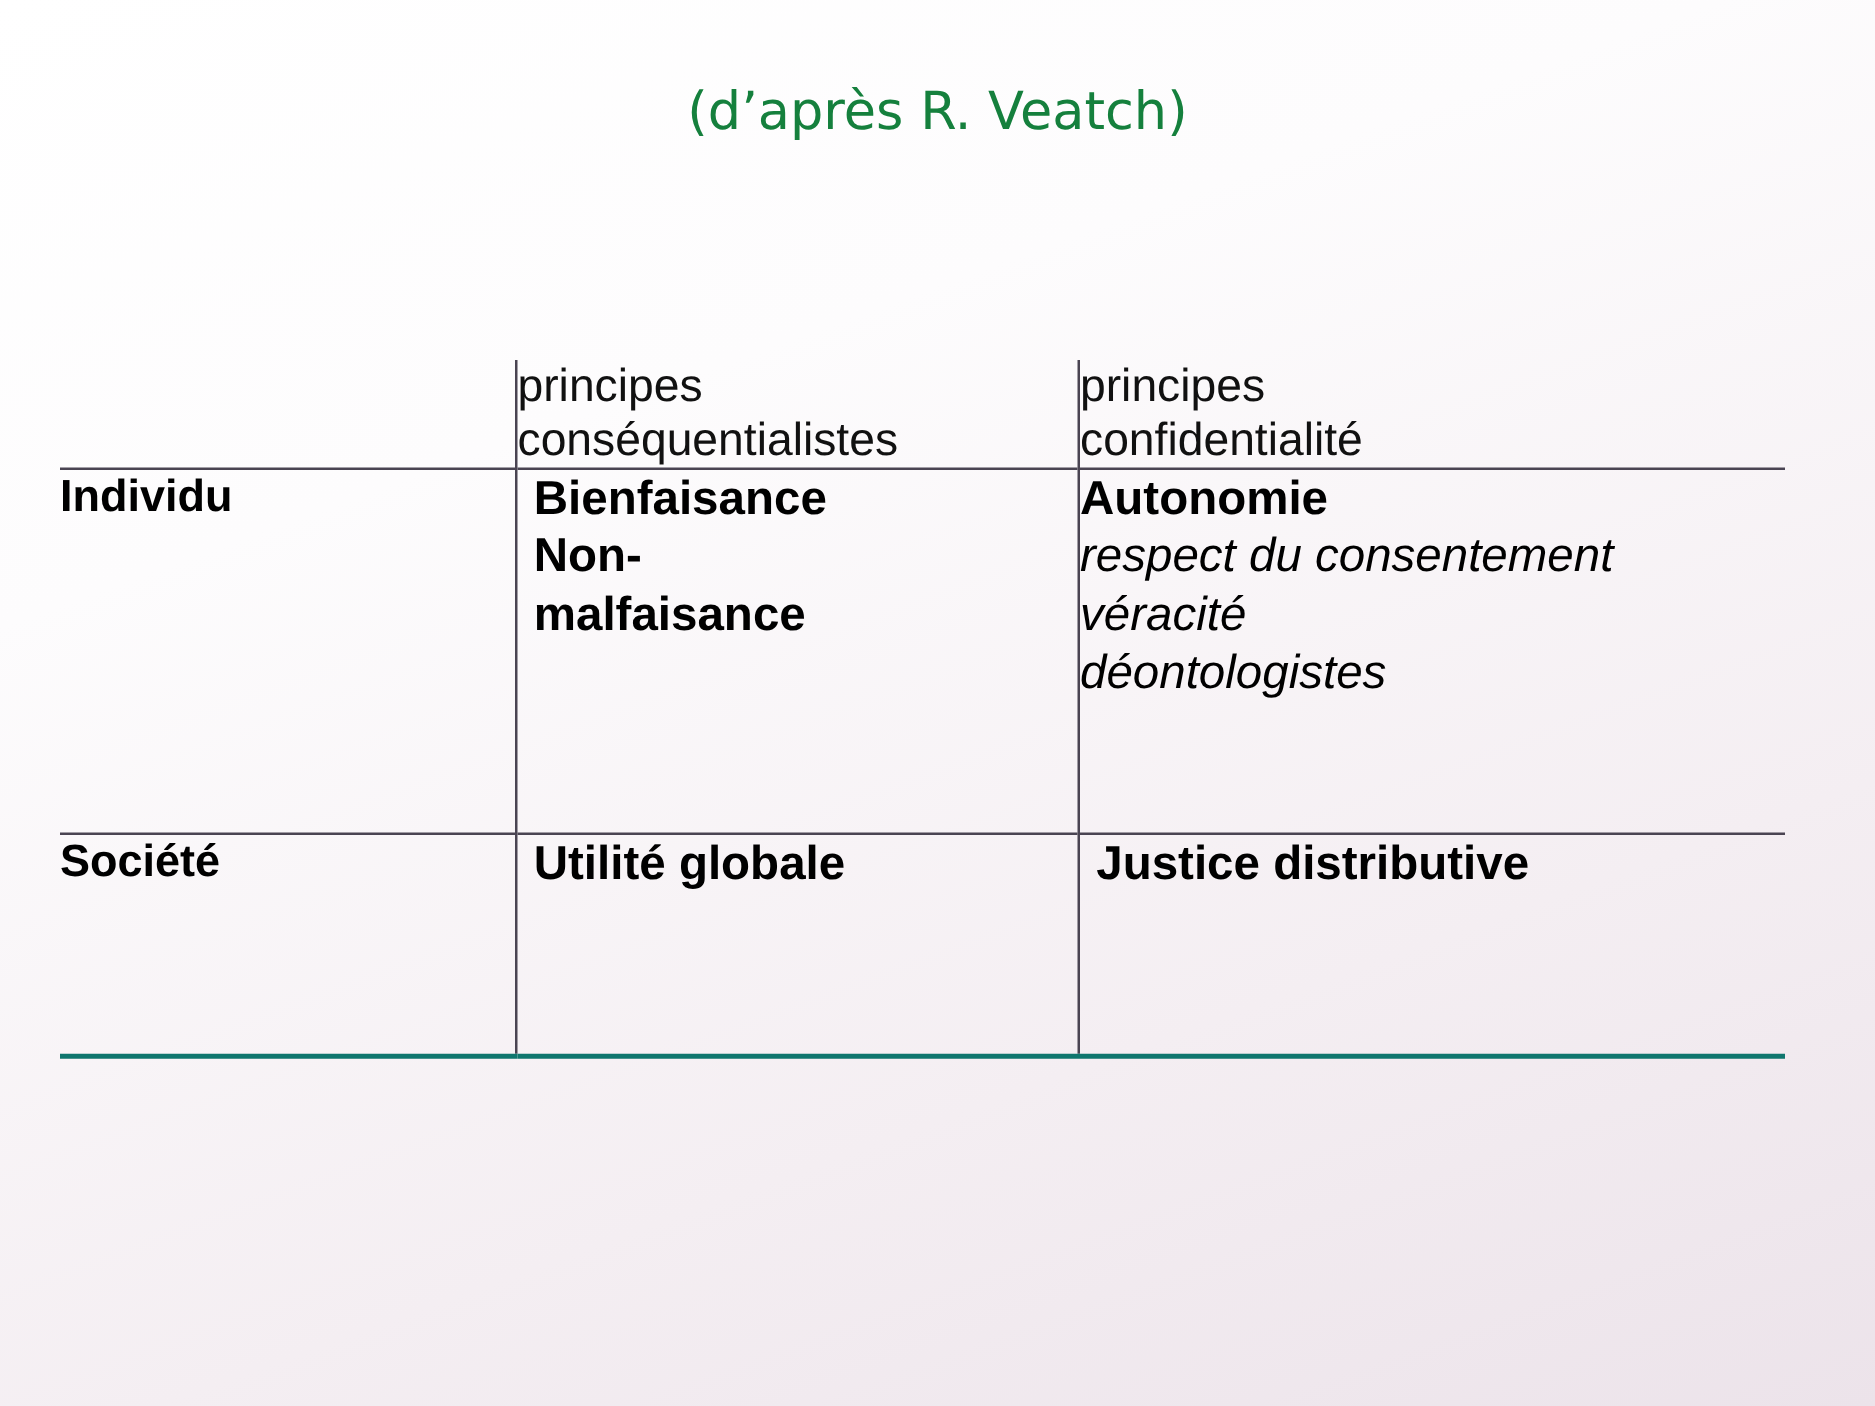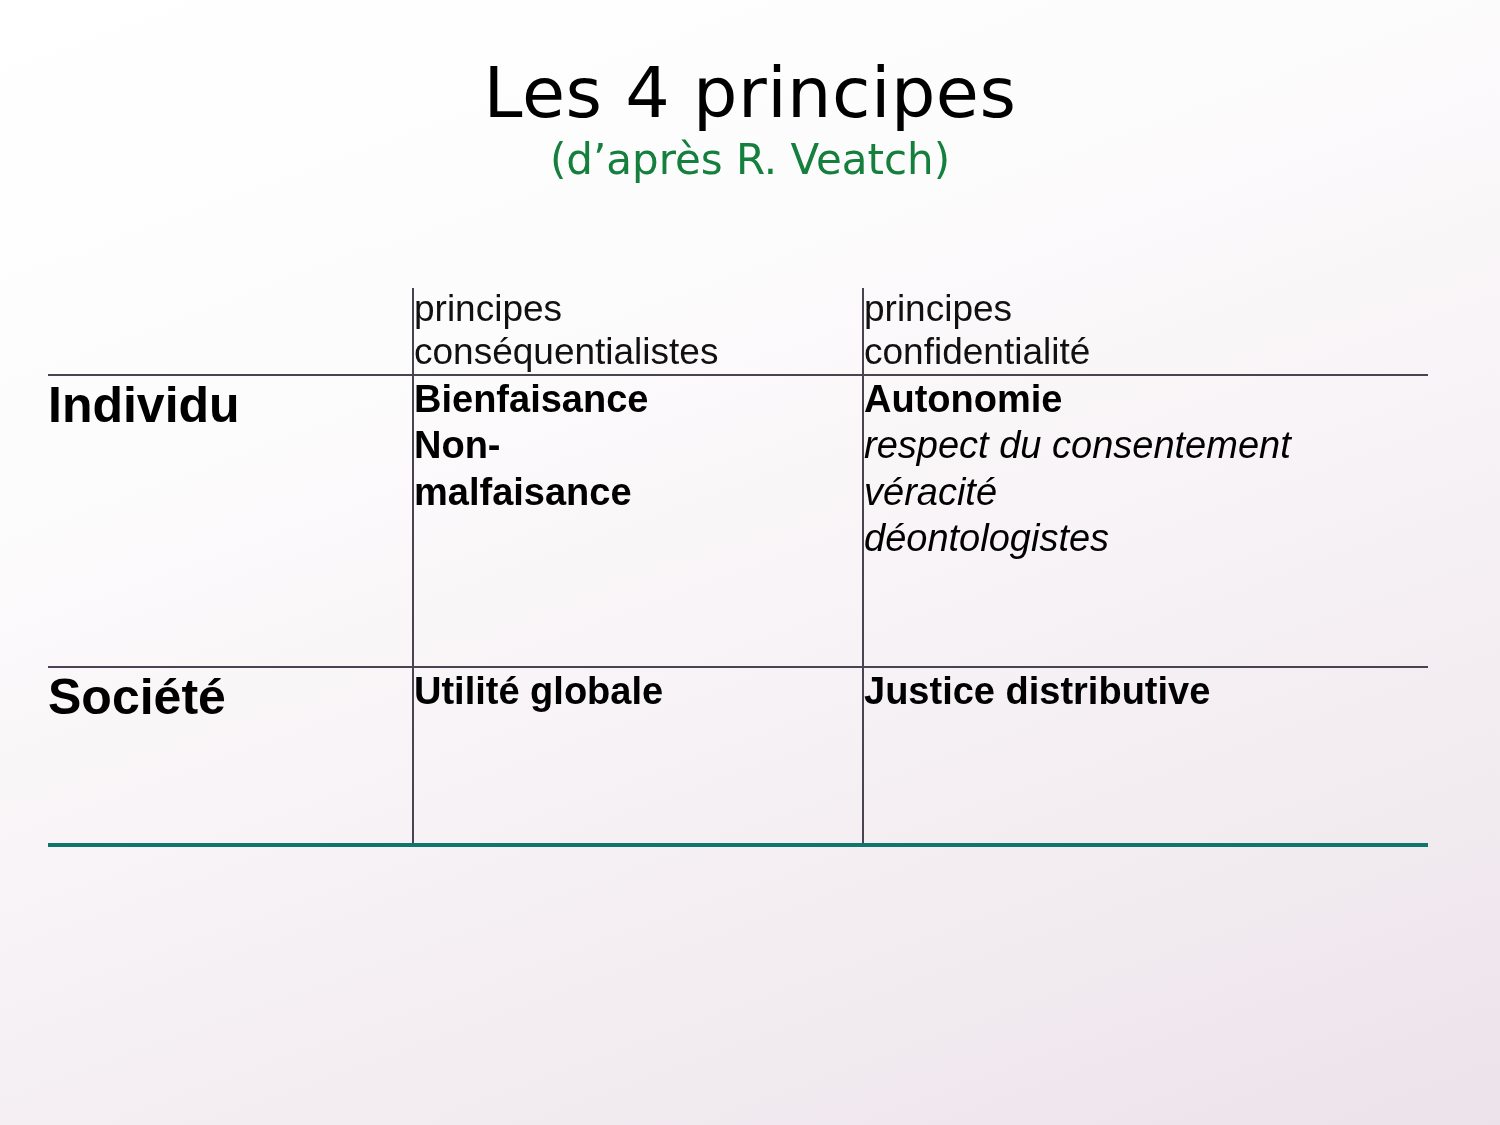--- a/index.html
+++ b/index.html
@@ -76,36 +76,37 @@
   .vline-left  { border-left: 2px solid #4a4452; }
 
   .row-sep-top td {
     border-top: 2px solid #4a4452;
   }
   .row-sep-bottom td {
     border-bottom: 4px solid #0f766e;
   }
 
   .rowlabel {
-    font-size: 50px;
+    font-size: 36px;
     font-weight: bold;
     padding: 46px 0 0 22px;
     white-space: nowrap;
   }
   .rowlabel-society {
     padding-top: 48px;
   }
 
   .cell-body {
     font-size: 38px;
     line-height: 1.22;
     padding: 36px 16px 40px 22px;
   }
   .cell-body.bold {
     font-weight: bold;
+    padding-left: 13px;
   }
   .cell-body .strong {
     font-weight: bold;
     display: block;
   }
   .cell-body .ital {
     font-style: italic;
     display: block;
   }
   .cell-center-vert {
@@ -114,21 +115,20 @@
   }
   .tall-cell { height: 290px; }
   .short-cell { height: 175px; }
 </style>
 </head>
 <body>
 
 <div class="slide">
 
   <div class="title-block">
-    <div class="title-main">Les 4 principes</div>
     <div class="title-sub">(d’après R. Veatch)</div>
   </div>
 
   <table class="principles-table">
     <colgroup>
       <col class="col-row-label">
       <col class="col-conseq">
       <col class="col-deonto">
     </colgroup>
     <tbody>

